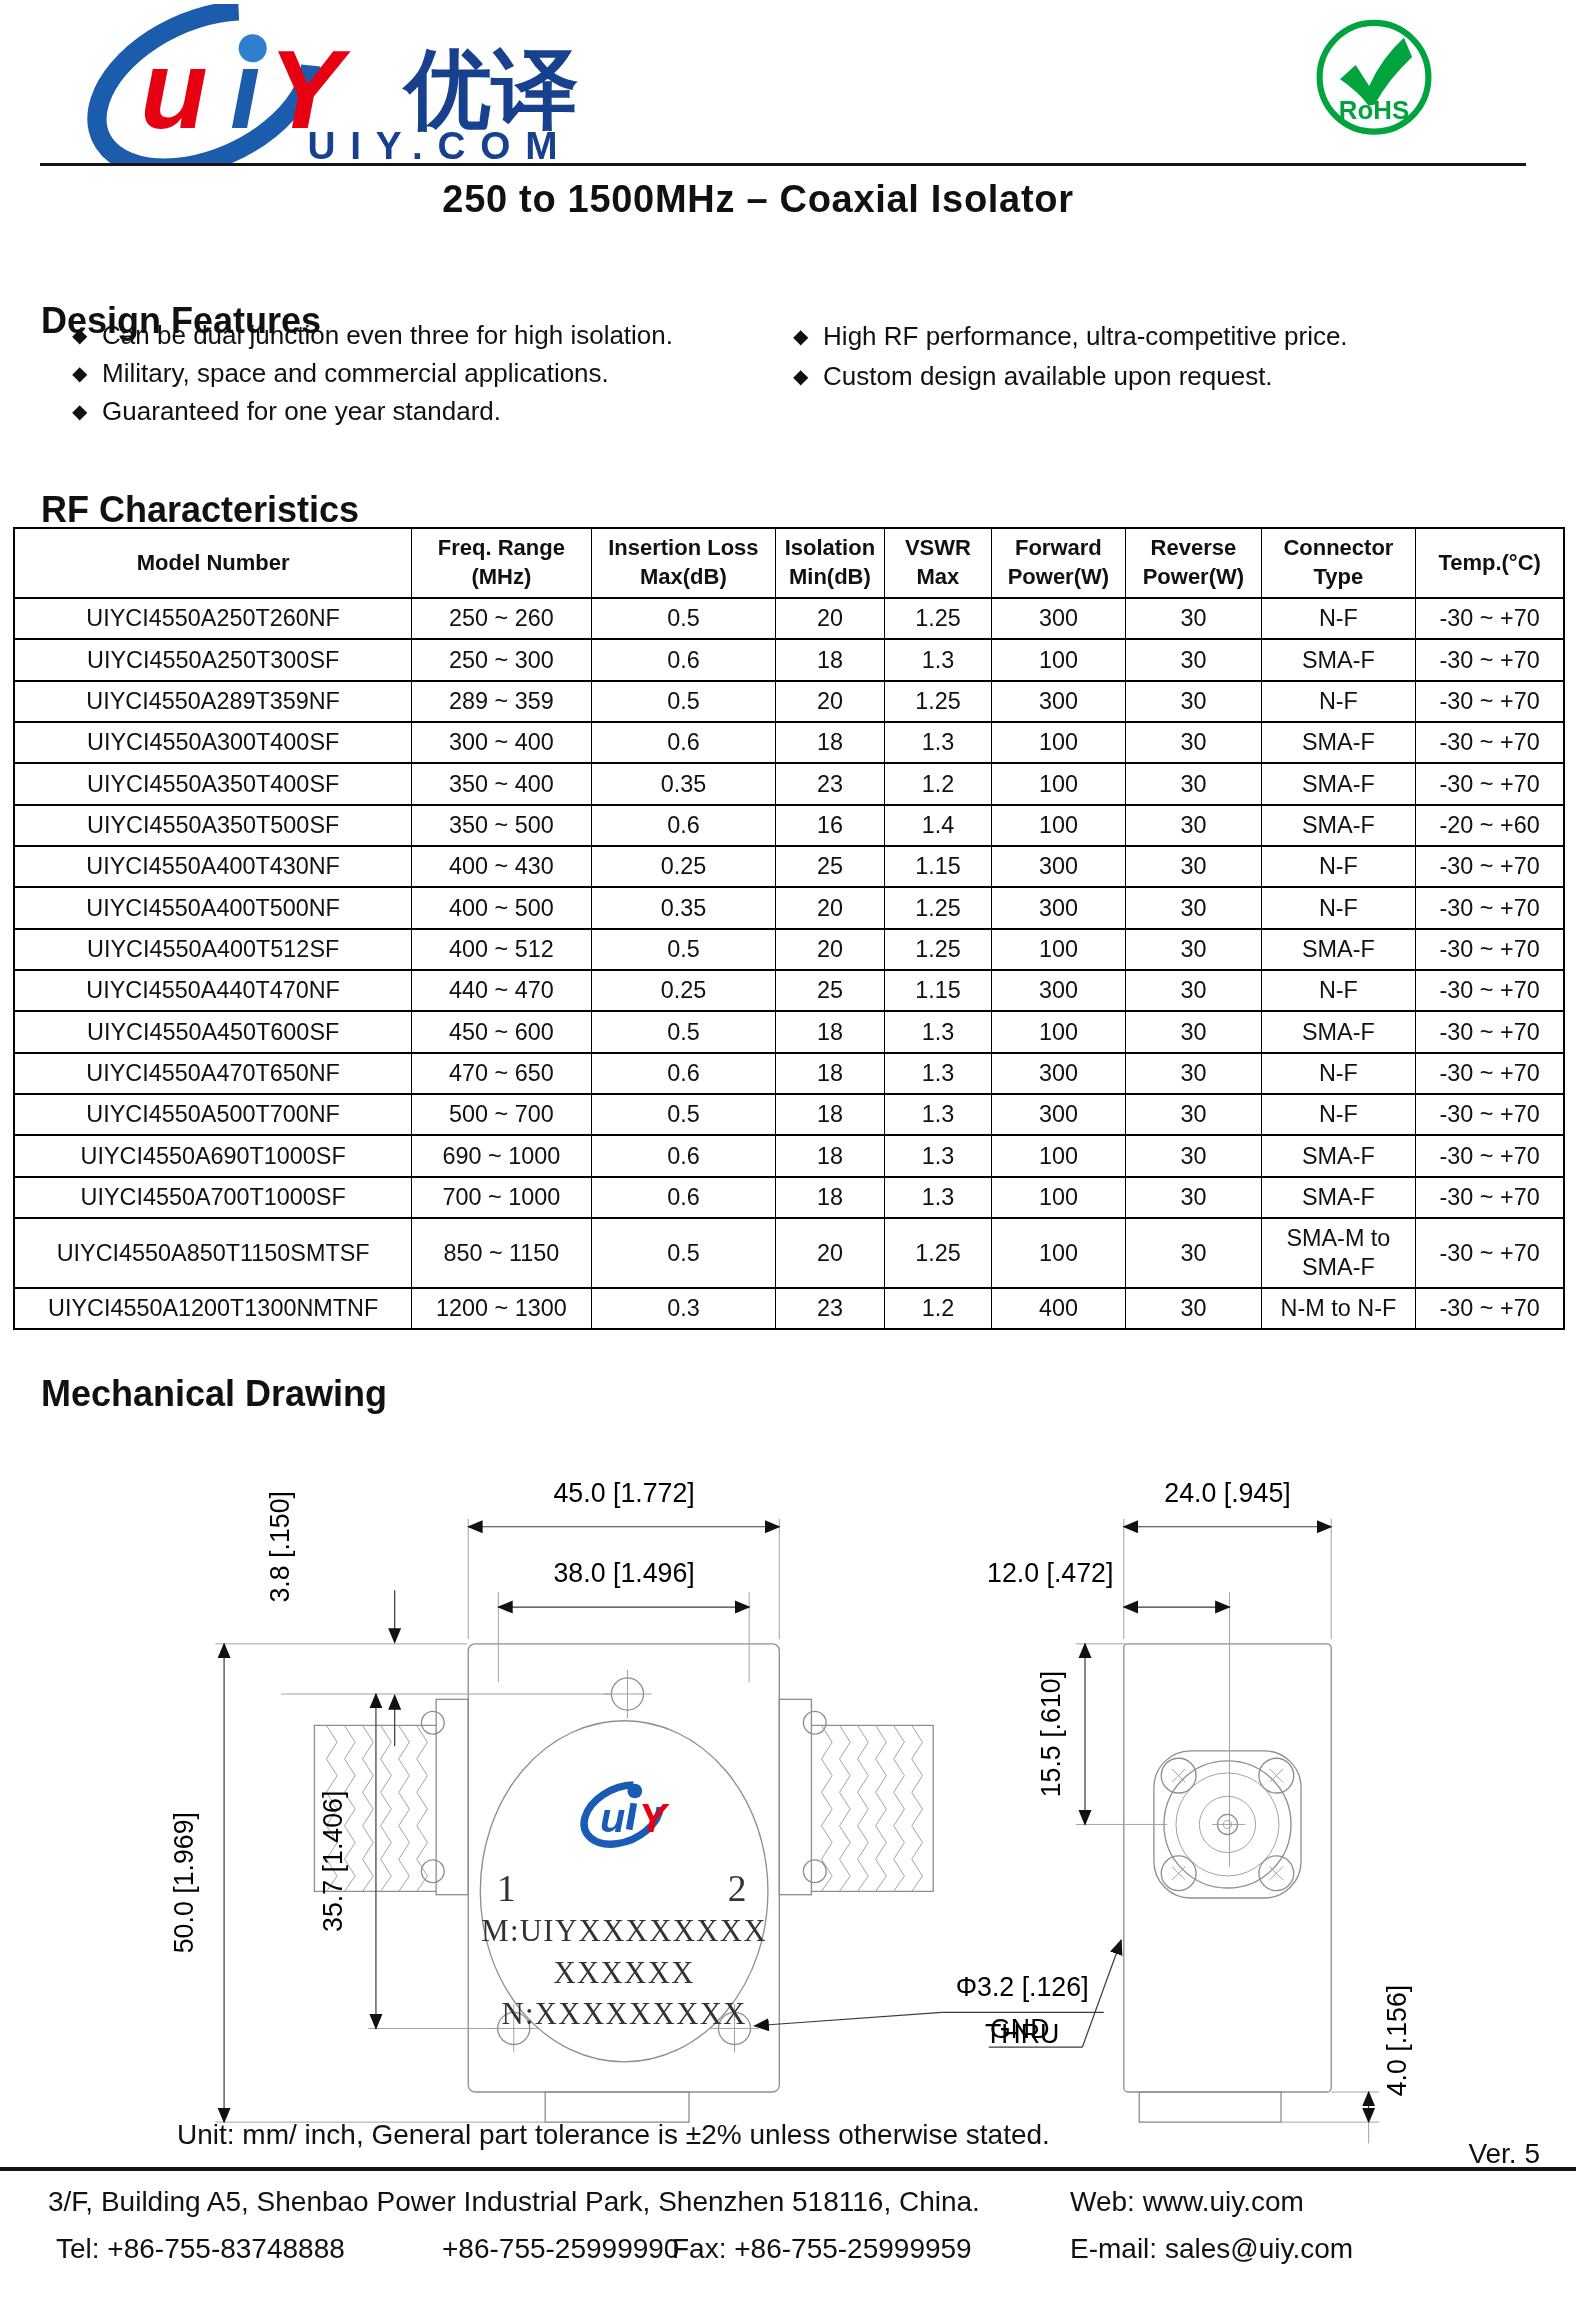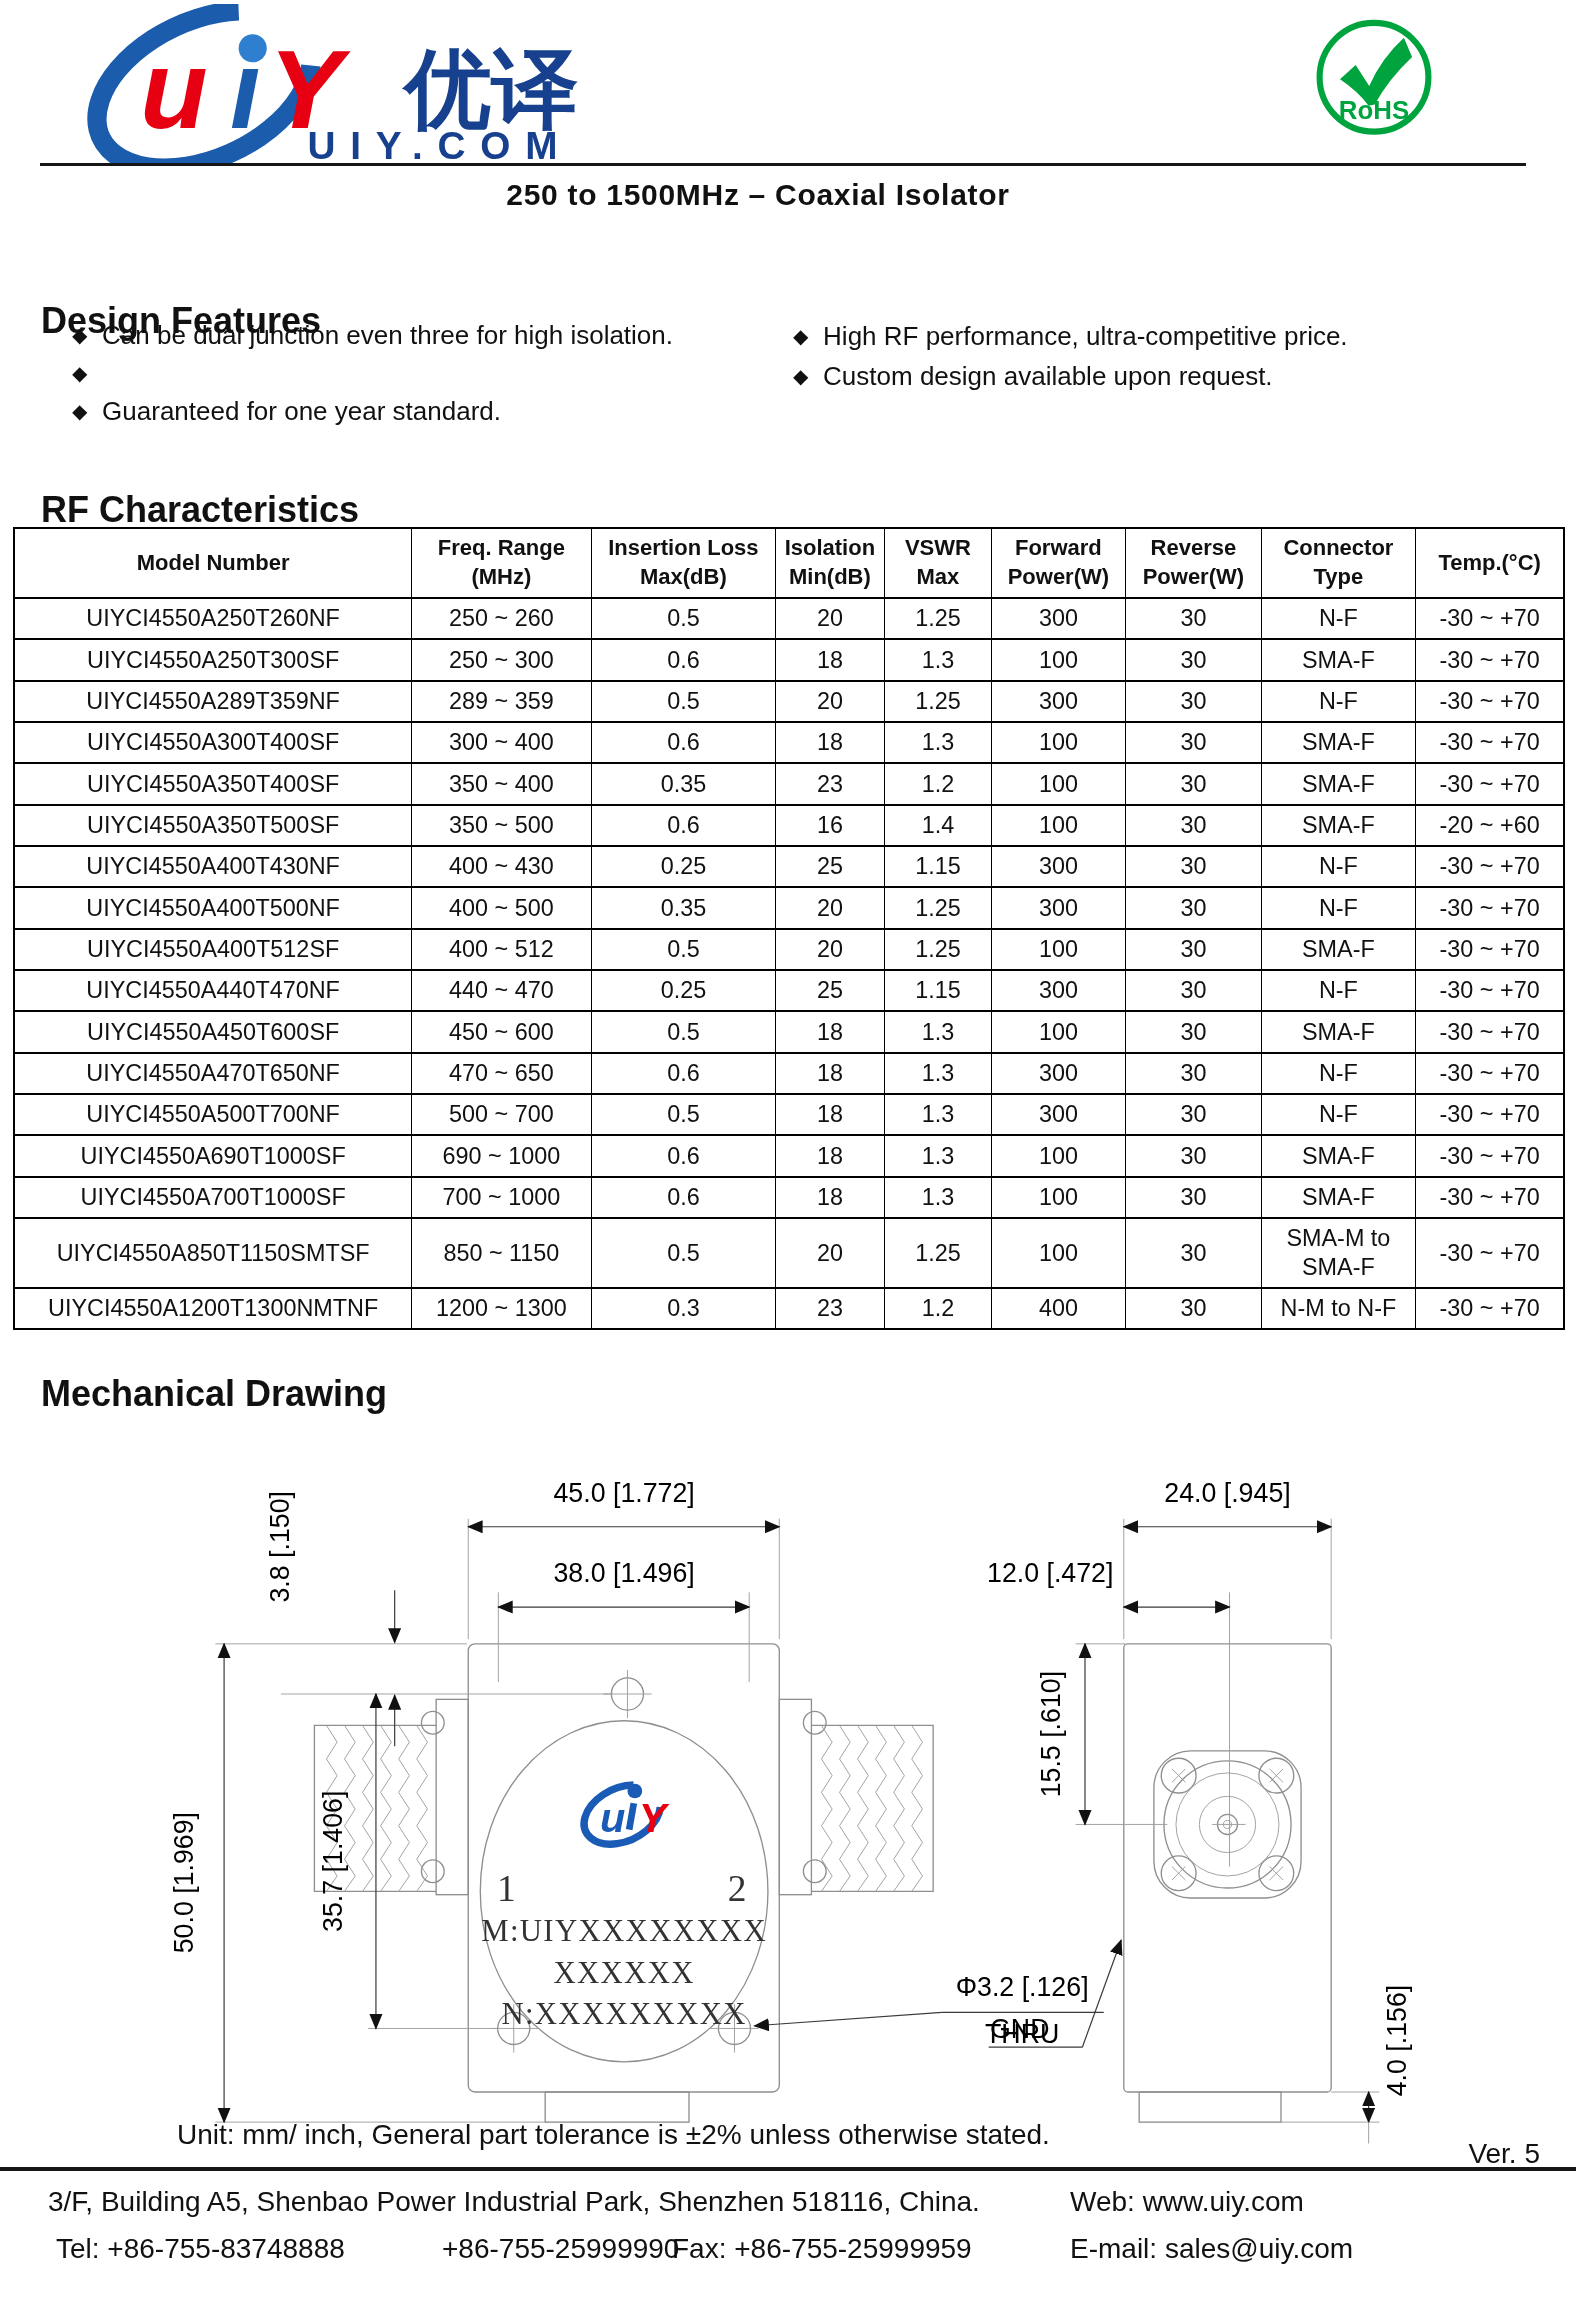--- a/index.html
+++ b/index.html
@@ -2,21 +2,21 @@
 <html style="font-size:10.7px"><head>
 <meta charset="utf-8">
 <style>
   html,body{margin:0;padding:0;background:#e8e8e8;}
   .page{
     position:relative;width:1576px;height:2319px;background:#ffffff;
     font-family:"Liberation Sans",sans-serif;color:#111;overflow:hidden;
   }
   .abs{position:absolute;}
   .hr{background:#161616;}
-  .title{left:0;width:1516px;text-align:center;font-size:30px;font-weight:bold;letter-spacing:0.7px;}
+  .title{left:0;width:1516px;text-align:center;font-size:38px;font-weight:bold;letter-spacing:0.7px;}
   .h1{font-size:36px;font-weight:bold;}
   .bullet-row{display:flex;align-items:flex-start;font-size:26px;}
   .diamond{font-size:20px;margin-right:14.7px;line-height:31px;}
   .bullet-text{line-height:31px;}
   
   table.rf{
     border-collapse:collapse;table-layout:fixed;width:1549px;
     border:2px solid #000;
   }
   table.rf th,table.rf td{
@@ -63,20 +63,21 @@
   <div class="abs title" style="top:178px;">250 to 1500MHz – Coaxial Isolator</div>
 
   <div class="abs h1" style="left:41px;top:262px;margin-top:38px;">Design Features</div>
 
   <div class="abs bullet-row" style="left:72px;top:320px;width:702px;">
     <span class="diamond">◆</span>
     <span class="bullet-text">Can be dual junction even three for high isolation.</span>
   </div>
   <div class="abs bullet-row" style="left:72px;top:358px;width:702px;">
     <span class="diamond">◆</span>
+    <span class="bullet-text">Military, space and commercial applications.</span>
   </div>
   <div class="abs bullet-row" style="left:72px;top:396px;width:702px;">
     <span class="diamond">◆</span>
     <span class="bullet-text">Guaranteed for one year standard.</span>
   </div>
   <div class="abs bullet-row" style="left:793px;top:321px;width:749px;">
     <span class="diamond">◆</span>
     <span class="bullet-text">High RF performance, ultra-competitive price.</span>
   </div>
   <div class="abs bullet-row" style="left:793px;top:361px;width:749px;">

